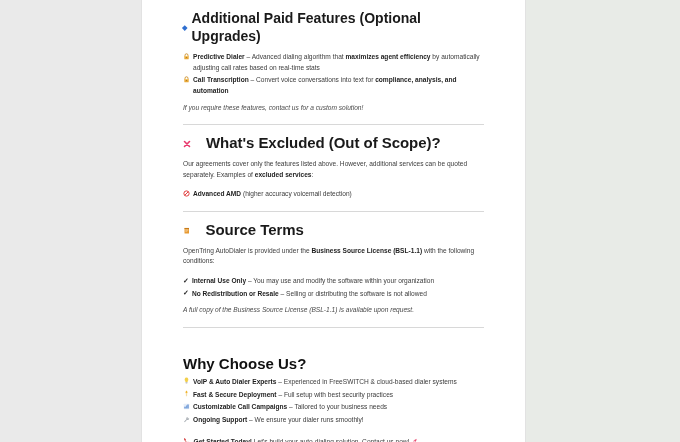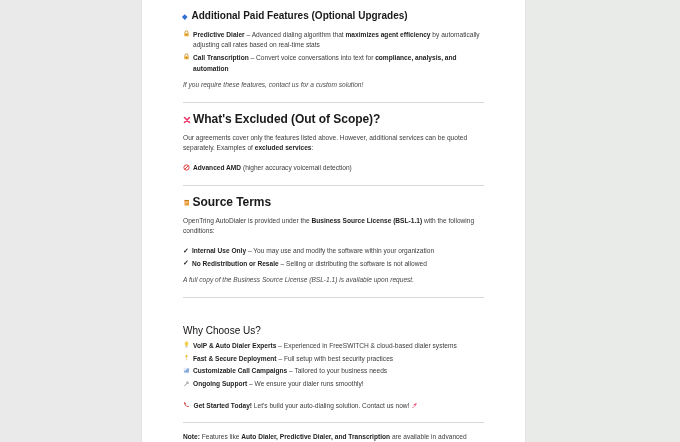--- a/index.html
+++ b/index.html
@@ -39,39 +39,39 @@
     overflow: hidden;
     position: relative;
   }
   .page-inner {
     padding: 10px 41px 0 41px;
     box-sizing: border-box;
   }
 
   
   .h-section {
-    font-size: 12px;
+    font-size: 15px;
     font-weight: bold;
     color: #1a1a1a;
     letter-spacing: -0.05px;
     margin: 0 0 6px 0;
     line-height: 1.25;
     display: flex;
     align-items: center;
-    gap: 2px;
+    gap: 15px;
   }
   .h-why {
-    font-size: 10px;
-    font-weight: normal;
+    font-size: 15px;
+    font-weight: bold;
     color: #111;
     margin: 0 0 4px 0;
     line-height: 1.2;
   }
   .bullet-head {
-    font-size: 10px;
+    font-size: 14px;
     font-weight: bold;
     color: #1a1a1a;
     margin: 0 0 7px 0;
     display: flex;
     align-items: center;
     gap: 5px;
     line-height: 1.25;
   }
   .sq-bullet {
     width: 3.5px;

